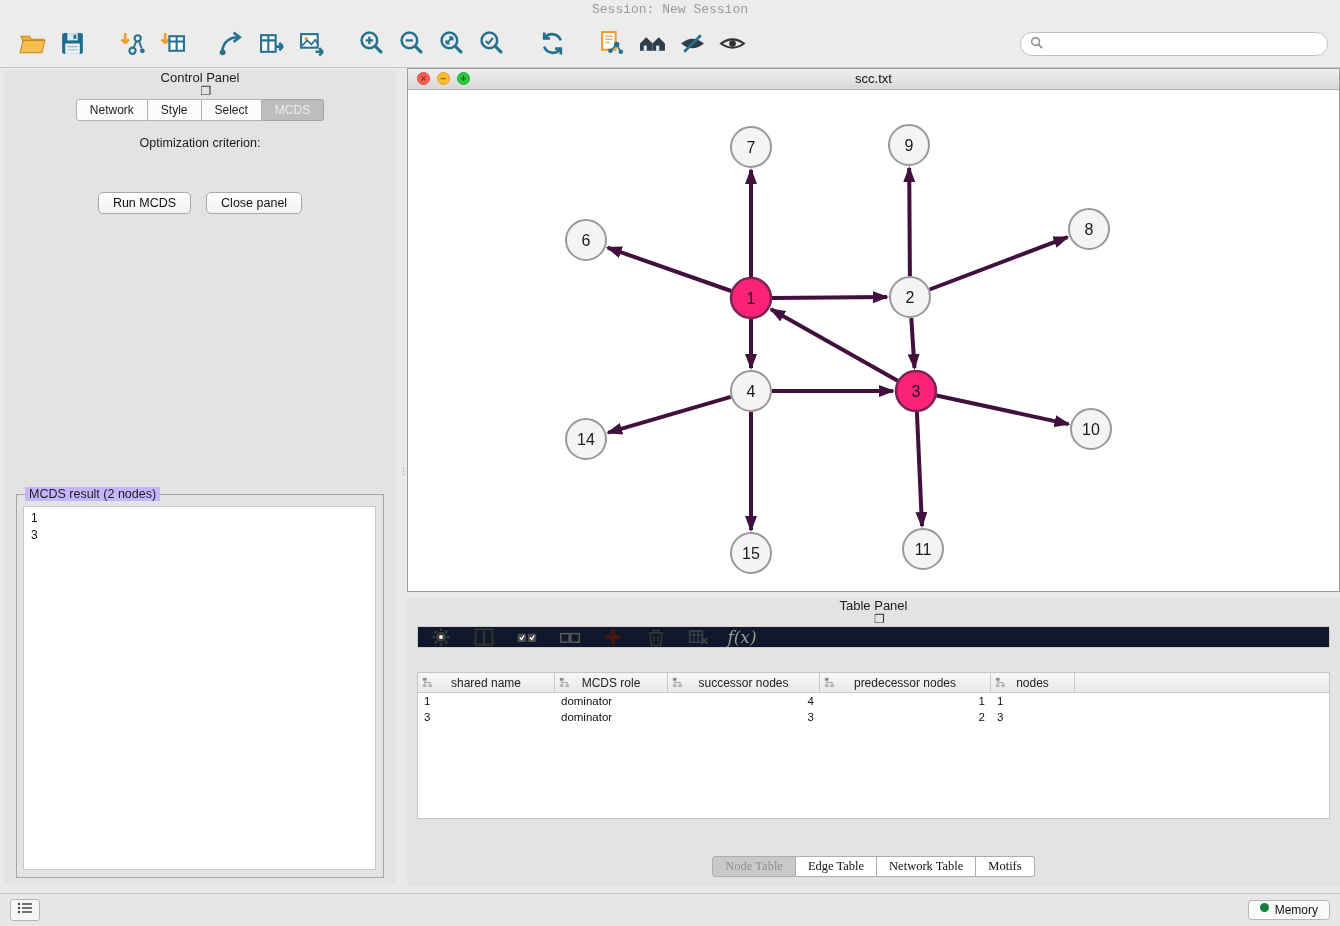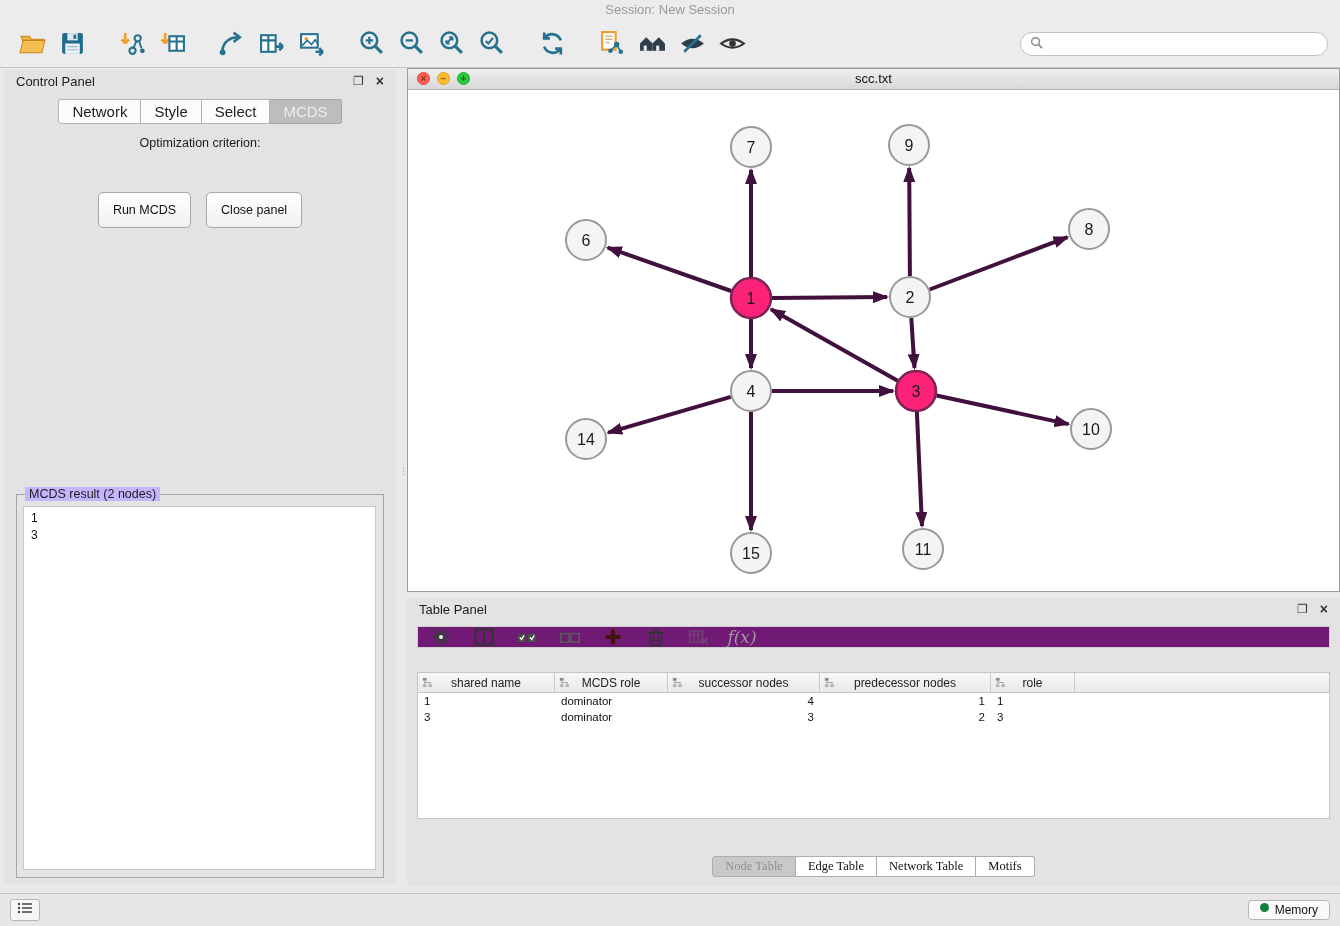--- a/index.html
+++ b/index.html
@@ -3,51 +3,51 @@
 <meta charset="utf-8">
 <style>
   html,body{margin:0;padding:0}
   body{
     width:1340px;height:926px;position:relative;overflow:hidden;
     background:#e9e9e9;font-family:"Liberation Sans",sans-serif;color:#222;
     -webkit-font-smoothing:antialiased;
   }
   
   .titlebar{position:absolute;top:0;left:0;right:0;height:20px;background:#ececec;
-    text-align:center;font-size:13px;color:#9a9a9a;line-height:20px;}
+    text-align:center;font-size:13px;color:#9a9a9a;line-height:20px;font-family:Liberation Mono, monospace;}
   
   .toolbar{position:absolute;top:20px;left:0;right:0;height:48px;background:#ececec;
     border-bottom:1px solid #c6c6c6;display:flex;align-items:center;padding:0 12px;box-sizing:border-box;}
   .tbtn{width:40px;height:40px;display:flex;align-items:center;justify-content:center;border-radius:4px;}
   .tbtn svg{width:27px;height:27px;}
   .tgap{width:20px;}
   .search{margin-left:auto;width:288px;height:22px;background:#fff;border:1px solid #c2c2c2;
     border-radius:12px;display:flex;align-items:center;padding:0 9px;}
   .search svg{width:13px;height:13px;margin-right:5px;flex:none;}
   .search input{border:none;outline:none;flex:1;font-size:12px;background:transparent;font-family:inherit;}
   
-  .panel-header{height:22px;display:flex;align-items:center;padding:0 12px;font-size:13px;color:#1c1c1c;}
+  .panel-header{height:22px;display:flex;align-items:center;padding:0 12px;font-size:13px;color:#1c1c1c;flex-direction:column;}
   .panel-header .sp{flex:1}
   .win-icon{font-size:12px;color:#333;margin-left:12px;line-height:12px;}
   .win-icon.x{font-weight:bold;font-size:14px;}
   
   .control-panel{position:absolute;left:4px;top:70px;width:392px;height:814px;background:#e3e3e3;}
   .cp-tabs{display:flex;justify-content:center;margin-top:7px;}
-  .cp-tab{border:1px solid #b2b2b2;border-left-width:0;background:#fcfcfc;font-size:15px;
+  .cp-tab{border:1px solid #b2b2b2;border-left-width:0;background:#fcfcfc;font-size:12px;
     padding:3px 13px;color:#222;}
   .cp-tab:first-child{border-left-width:1px;border-radius:3px 0 0 3px;}
   .cp-tab:last-child{border-radius:0 3px 3px 0;}
   .cp-tab.active{background:#bdbdbd;color:#ededed;border-color:#a5a5a5;}
   .opt-label{position:absolute;left:0;right:0;top:66px;text-align:center;font-size:12.5px;color:#1c1c1c;}
   .dropdown{position:absolute;left:41px;top:89px;width:310px;height:22px;background:#fff;
     border:1px solid #b0b0b0;border-radius:4px;box-sizing:border-box;display:flex;align-items:center;
     font-size:12.5px;padding-left:9px;}
   .dropdown .stepper{margin-left:auto;margin-right:4px;display:flex;align-items:center;}
   .btn-row{position:absolute;left:0;right:0;top:122px;display:flex;justify-content:center;gap:15px;}
-  .cbtn{height:36px;padding:0 14px;border:1px solid #a8a8a8;border-radius:5px;font-size:12.5px;
+  .cbtn{height:22px;padding:0 14px;border:1px solid #a8a8a8;border-radius:5px;font-size:12.5px;
     background:linear-gradient(#ffffff,#f1f1f1);line-height:20px;color:#111;}
   .result-box{position:absolute;left:12px;top:424px;right:12px;bottom:6px;border:1px solid #a6a6a6;}
   .result-legend{position:absolute;top:-8px;left:8px;background:#c4b5fd;padding:0 4px;font-size:12.5px;color:#1c1c1c;}
   .result-inner{position:absolute;left:6px;top:11px;right:7px;bottom:7px;background:#fff;border:1px solid #c9c9c9;
     font-size:12px;line-height:17px;padding:3px 7px;white-space:pre;color:#111;overflow:hidden;}
   
   .vsplit{position:absolute;left:398px;top:68px;width:7px;height:818px;}
   .vsplit .dots{position:absolute;top:398px;left:1px;font-size:9px;color:#9a9a9a;letter-spacing:0;}
   
   .net-window{position:absolute;left:407px;top:68px;width:933px;height:524px;background:#fff;
@@ -58,21 +58,21 @@
   .light{width:13px;height:13px;border-radius:50%;font-size:10px;line-height:12px;text-align:center;
     color:rgba(60,30,0,.65);font-weight:bold;box-sizing:border-box;}
   .light.red{background:#ff5f57;border:1px solid #e0443e;}
   .light.yellow{background:#ffbd2e;border:1px solid #dea123;}
   .light.green{background:#28c840;border:1px solid #1dad2b;}
   .net-canvas{position:absolute;top:20px;left:0;right:0;bottom:0;}
   .net-canvas svg{width:100%;height:100%;display:block;}
   .nlabel{font-family:"Liberation Sans",sans-serif;font-size:16px;fill:#1a1a1a;text-anchor:middle;}
   
   .table-panel{position:absolute;left:407px;top:598px;width:933px;height:288px;background:#e3e3e3;}
-  .tp-toolbar{position:absolute;left:10px;right:10px;top:28px;height:22px;background:#701a75;
+  .tp-toolbar{position:absolute;left:10px;right:10px;top:28px;height:22px;background:#0f172a;
     border:1px solid #cfcfcf;display:flex;align-items:center;padding:0 10px;gap:17px;box-sizing:border-box;}
   .tp-tbtn{display:flex;align-items:center;justify-content:center;width:26px;height:26px;}
   .tp-tbtn svg{width:22px;height:22px;}
   .fx{font-family:"DejaVu Serif","Liberation Serif",serif;font-style:italic;color:#9b9b9b;font-size:17px;}
   .tp-table{position:absolute;left:10px;right:10px;top:74px;bottom:67px;background:#fff;
     border:1px solid #c4c4c4;overflow:hidden;box-sizing:border-box;}
   .thead{display:flex;background:linear-gradient(#f7f7f7,#e9e9e9);border-bottom:1px solid #c9c9c9;height:19px;}
   .th{position:relative;border-right:1px solid #c9c9c9;font-size:12px;color:#222;display:flex;
     align-items:center;justify-content:center;box-sizing:border-box;flex:none;}
   .th .sorticon{position:absolute;left:4px;top:4px;}
@@ -486,21 +486,21 @@
             </svg></span>
           <span>predecessor nodes</span>
         </div>
         <div class="th" style="width: 84px;">
           <span class="sorticon"><svg viewBox="0 0 12 12" width="11" height="11">
               <rect x="1" y="1" width="4" height="3" fill="#8a8a8a"></rect>
               <rect x="1" y="8" width="4" height="3" fill="#b5b5b5"></rect>
               <rect x="7" y="8" width="4" height="3" fill="#b5b5b5"></rect>
               <path d="M3 4 v2 h6 v2 M3 6 v2" stroke="#9a9a9a" fill="none"></path>
             </svg></span>
-          <span>role</span>
+          <span>nodes</span>
         </div>
       </div>
     <div id="table-body">
         <div class="trow">
           <div class="td" style="width: 137px; text-align: left;">1</div>
           <div class="td" style="width: 113px; text-align: left;">dominator</div>
           <div class="td" style="width: 152px; text-align: right;">4</div>
           <div class="td" style="width: 171px; text-align: right;">1</div>
           <div class="td" style="width: 84px; text-align: left;">1</div>
         </div>

